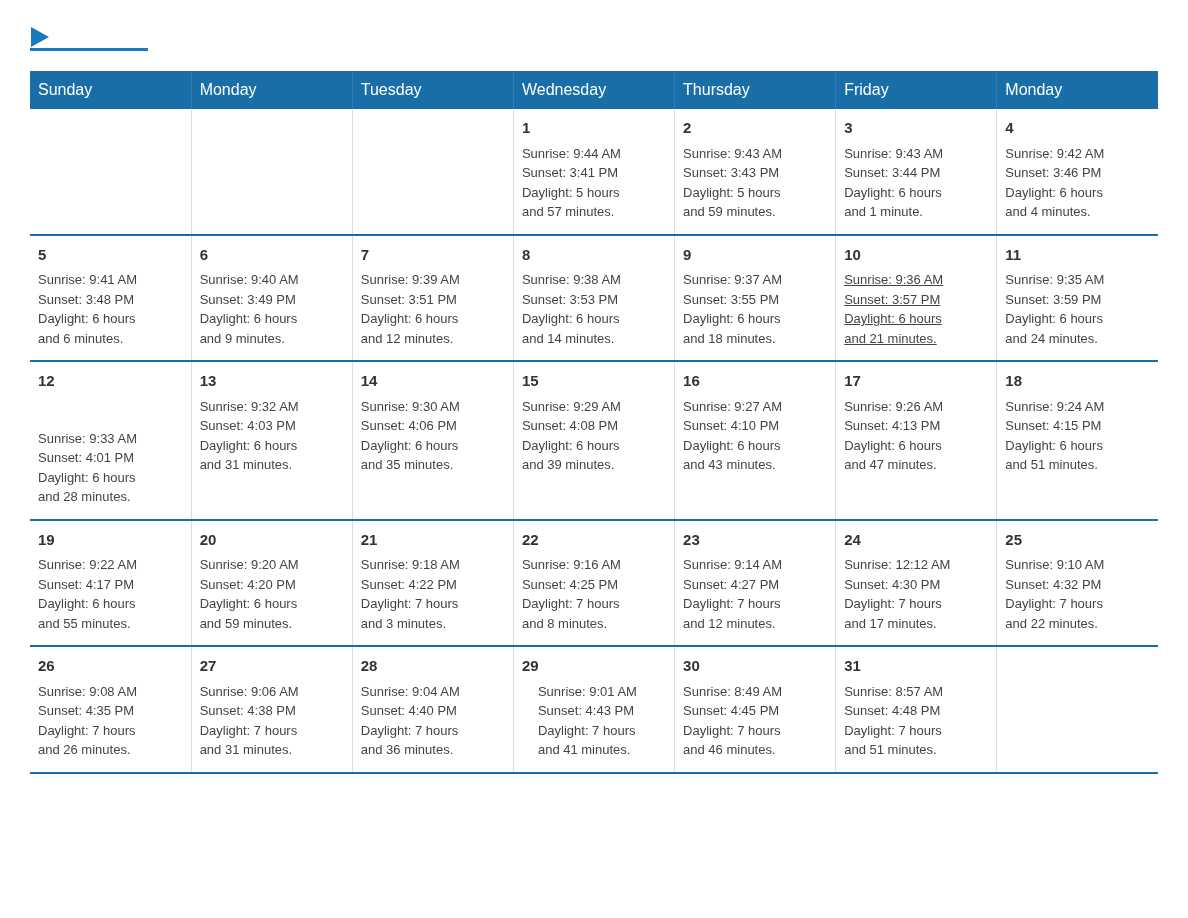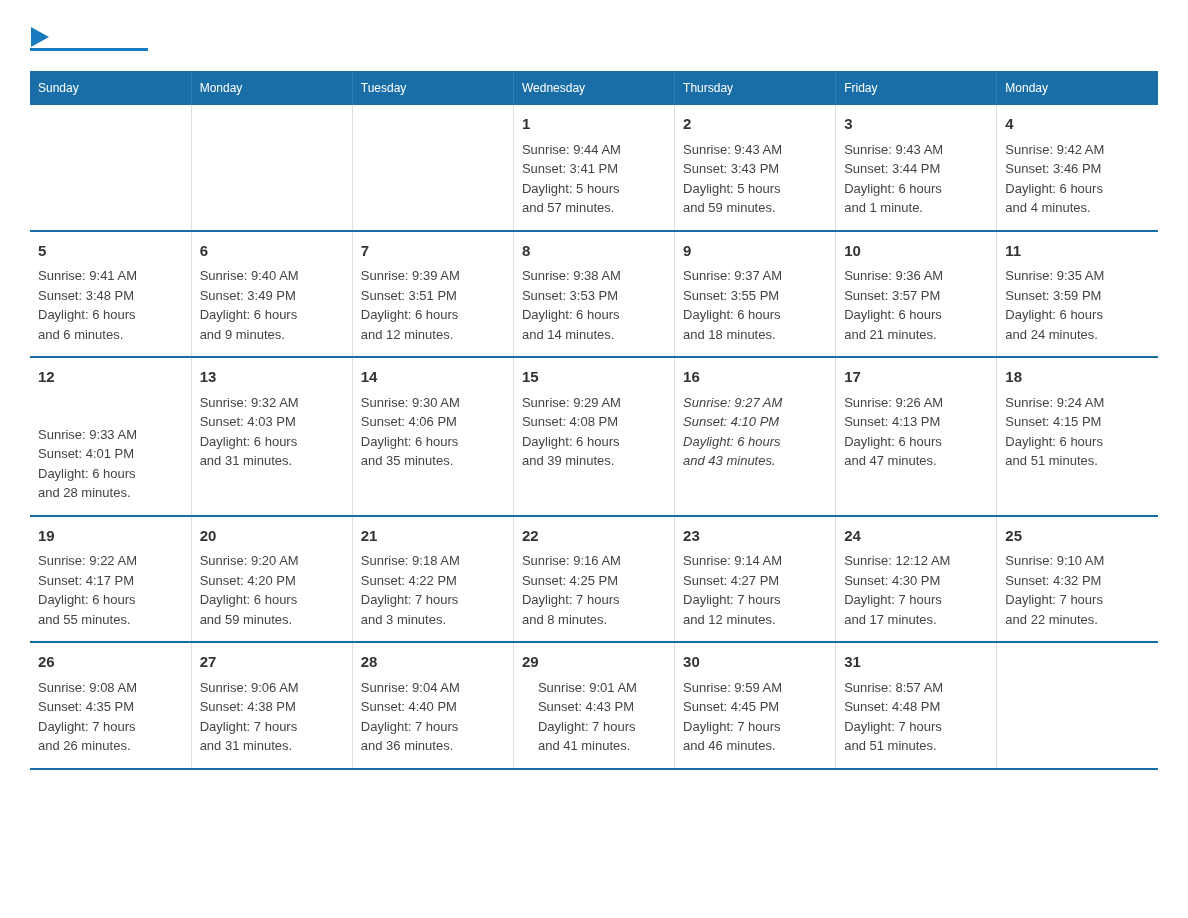--- a/index.html
+++ b/index.html
@@ -36,21 +36,21 @@
       width: 100%;
       border-collapse: collapse;
     }
     .calendar thead tr {
       background: #1a6ea8;
       color: #fff;
     }
     .calendar thead th {
       padding: 10px 8px;
       text-align: left;
-      font-size: 12px;
+      font-size: 16px;
       font-weight: normal;
       border-right: 1px solid #2a7ec0;
     }
     .calendar thead th:last-child { border-right: none; }
     .calendar tbody tr {
       border-bottom: 2px solid #1a6ea8;
     }
     .calendar tbody td {
       vertical-align: top;
       padding: 8px 8px 12px 8px;
@@ -200,21 +200,21 @@
         </td>
         <td>
           <span class="day-num">9</span>
           <div class="day-info" style="white-space: pre-line;">Sunrise: 9:37 AM
 Sunset: 3:55 PM
 Daylight: 6 hours
 and 18 minutes.</div>
         </td>
         <td>
           <span class="day-num">10</span>
-          <div class="day-info" style="white-space: pre-line;">Sunrise: 9:36 AM
+          <div class="day-info" style="white-space: pre-line; text-decoration: underline;">Sunrise: 9:36 AM
 Sunset: 3:57 PM
 Daylight: 6 hours
 and 21 minutes.</div>
         </td>
         <td>
           <span class="day-num">11</span>
           <div class="day-info" style="white-space: pre-line;">Sunrise: 9:35 AM
 Sunset: 3:59 PM
 Daylight: 6 hours
 and 24 minutes.</div>
@@ -244,21 +244,21 @@
         </td>
         <td>
           <span class="day-num">15</span>
           <div class="day-info" style="white-space: pre-line;">Sunrise: 9:29 AM
 Sunset: 4:08 PM
 Daylight: 6 hours
 and 39 minutes.</div>
         </td>
         <td>
           <span class="day-num">16</span>
-          <div class="day-info" style="white-space: pre-line; font-style: italic;">Sunrise: 9:27 AM
+          <div class="day-info" style="white-space: pre-line;">Sunrise: 9:27 AM
 Sunset: 4:10 PM
 Daylight: 6 hours
 and 43 minutes.</div>
         </td>
         <td>
           <span class="day-num">17</span>
           <div class="day-info" style="white-space: pre-line;">Sunrise: 9:26 AM
 Sunset: 4:13 PM
 Daylight: 6 hours
 and 47 minutes.</div>
@@ -346,21 +346,21 @@
         </td>
         <td>
           <span class="day-num">29</span>
           <div class="day-info" style="white-space: pre-line; margin-left: 16px;">Sunrise: 9:01 AM
 Sunset: 4:43 PM
 Daylight: 7 hours
 and 41 minutes.</div>
         </td>
         <td>
           <span class="day-num">30</span>
-          <div class="day-info" style="white-space: pre-line;">Sunrise: 9:59 AM
+          <div class="day-info" style="white-space: pre-line;">Sunrise: 8:49 AM
 Sunset: 4:45 PM
 Daylight: 7 hours
 and 46 minutes.</div>
         </td>
         <td>
           <span class="day-num">31</span>
           <div class="day-info" style="white-space: pre-line;">Sunrise: 8:57 AM
 Sunset: 4:48 PM
 Daylight: 7 hours
 and 51 minutes.</div>

